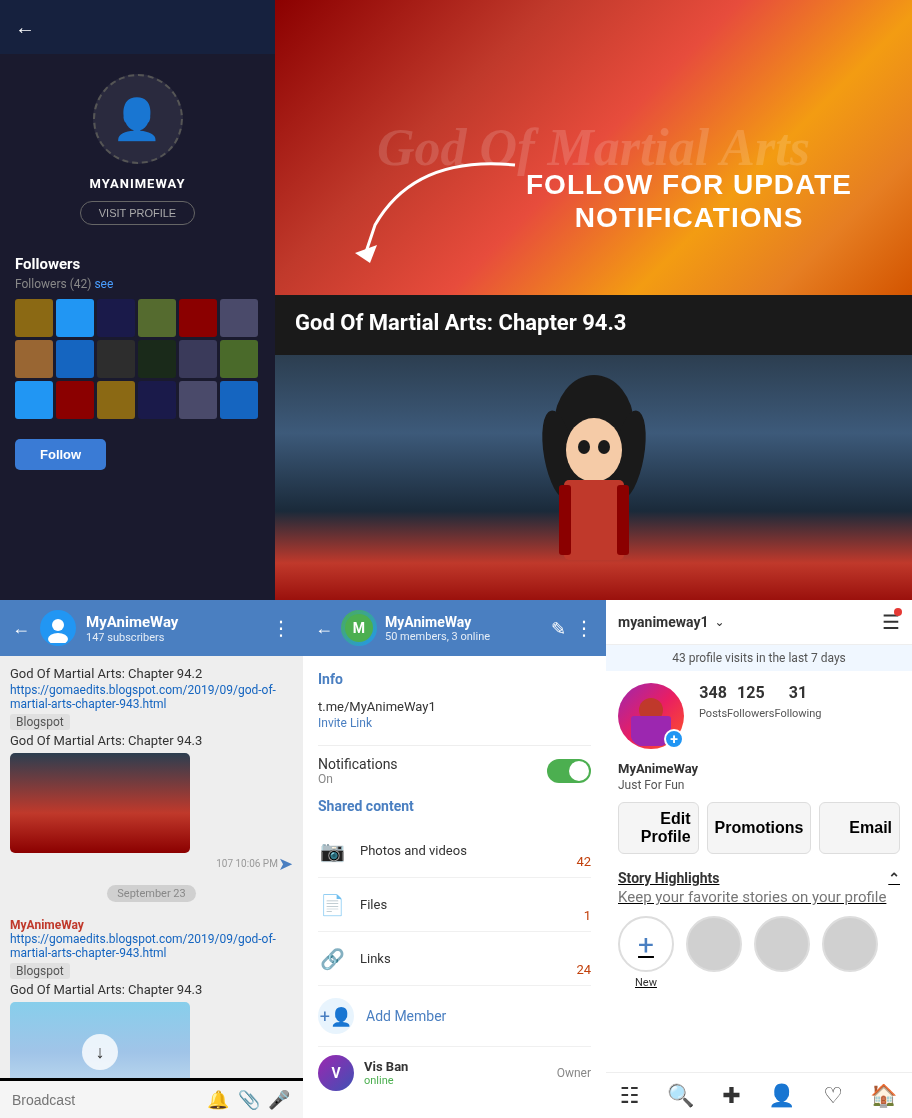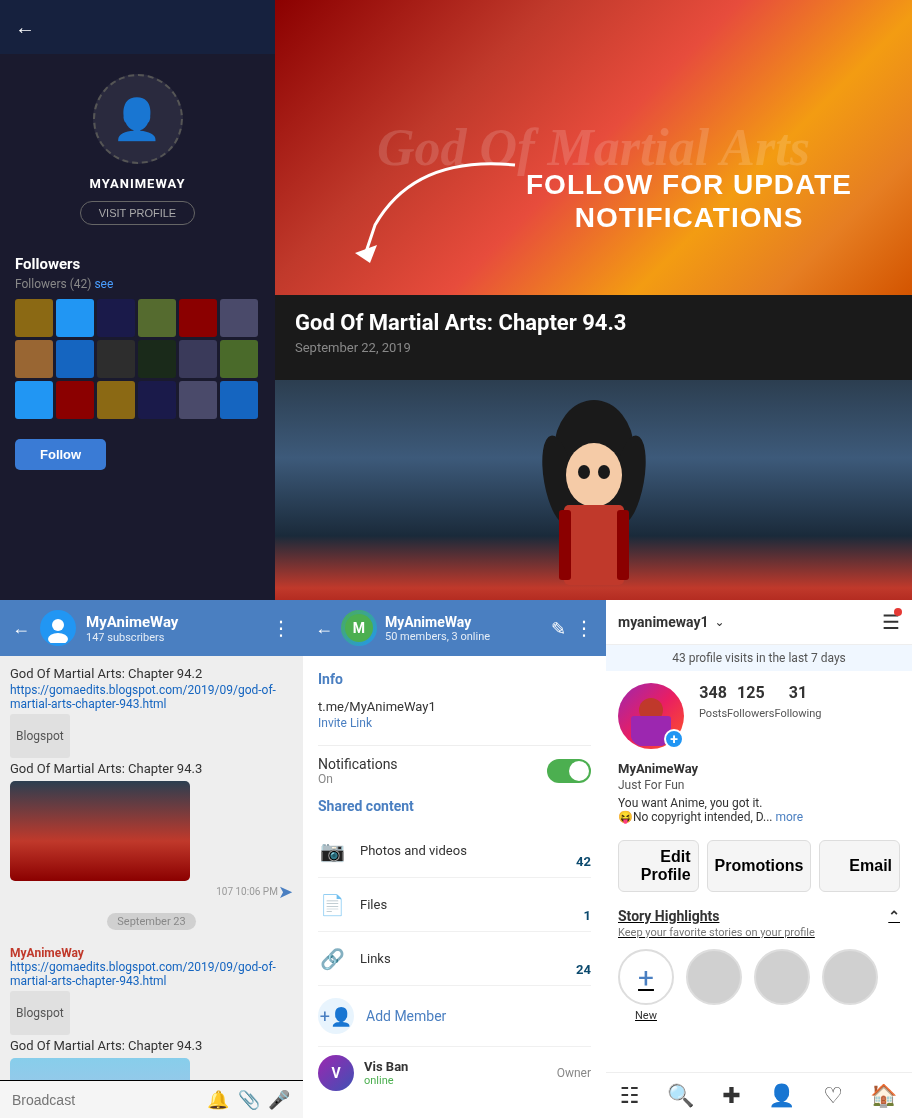--- a/index.html
+++ b/index.html
@@ -199,21 +199,21 @@
     .chat-subtitle { font-size: 11px; opacity: 0.85; }
     .chat-menu { margin-left: auto; color: #fff; cursor: pointer; font-size: 20px; }
     .chat-messages {
       flex: 1;
       overflow-y: auto;
       padding: 10px;
       background: #eee;
     }
     .chat-msg-text { font-size: 13px; color: #333; margin-bottom: 2px; }
     .chat-msg-link { color: #1565C0; font-size: 12px; text-decoration: none; display: block; }
-    .chat-msg-label { font-size: 12px; color: #555; background: #e0e0e0; padding: 15px 6px; border-radius: 3px; margin: 3px 0; display: inline-block; }
+    .chat-msg-label { font-size: 12px; color: #555; background: #e0e0e0; padding: 1px 6px; border-radius: 3px; margin: 3px 0; display: inline-block; }
     .chat-img {
       width: 180px; height: 100px;
       background: linear-gradient(180deg, #2c3e50 0%, #c0392b 60%, #8B0000 100%);
       border-radius: 5px;
       margin: 5px 0;
     }
     .chat-img2 {
       width: 180px; height: 100px;
       background: linear-gradient(180deg, #87CEEB 0%, #a0c4e8 50%, #c8e0f0 100%);
       border-radius: 5px;
@@ -226,21 +226,21 @@
       border-radius: 50%;
       display: flex; align-items: center; justify-content: center;
       font-size: 18px; color: #333;
     }
     .chat-meta { font-size: 10px; color: #999; text-align: right; }
     .forward-btn { float: right; color: #4a7fc1; font-size: 18px; cursor: pointer; margin-top: -5px; }
     .date-separator { text-align: center; font-size: 11px; color: #888; background: #d0d0d0; border-radius: 10px; padding: 2px 10px; margin: 8px auto; display: inline-block; }
     .date-sep-wrap { text-align: center; margin: 8px 0; }
     .user-msg-name { font-size: 12px; color: #c0392b; font-weight: bold; }
     .chat-bottom {
-      border-top: 1px solid #000000;
+      border-top: 3px solid #000000;
       background: #f5f5f5;
       padding: 8px 12px;
       display: flex;
       align-items: center;
       gap: 8px;
     }
     .chat-input-area {
       flex: 1;
       background: transparent;
       border: none;
@@ -310,21 +310,21 @@
     .tg-shared-row {
       display: flex;
       align-items: center;
       gap: 12px;
       padding: 8px 0;
       border-bottom: 1px solid #f0f0f0;
       cursor: pointer;
     }
     .tg-shared-icon { font-size: 20px; color: #4a7fc1; width: 30px; text-align: center; }
     .tg-shared-label { font-size: 13px; color: #333; flex: 1; }
-    .tg-shared-count { font-size: 13px; color: #0c4a6e; font-weight: bold; margin-top: 22px; }
+    .tg-shared-count { font-size: 13px; color: #c2410c; font-weight: normal; margin-top: 22px; }
     .tg-add-member {
       display: flex;
       align-items: center;
       gap: 12px;
       padding: 12px 0;
       cursor: pointer;
     }
     .tg-add-icon { width: 36px; height: 36px; border-radius: 50%; background: #e8f4fd; display: flex; align-items: center; justify-content: center; font-size: 18px; color: #4a7fc1; }
     .tg-add-label { font-size: 14px; color: #4a7fc1; }
     .tg-member-row { display: flex; align-items: center; gap: 10px; padding: 8px 0; border-top: 1px solid #f0f0f0; }
@@ -397,21 +397,21 @@
     .ig-btn {
       flex: 1; padding: 7px;
       border: 1px solid #ddd;
       border-radius: 6px;
       background: #f5f5f5;
       font-size: 16px; font-weight: bold;
       cursor: pointer; text-align: right;
     }
     .ig-story-section { padding: 8px 12px; text-decoration: underline; }
     .ig-story-title { font-size: 14px; font-weight: bold; color: #333; margin-bottom: 2px; display: flex; align-items: center; justify-content: space-between; }
-    .ig-story-sub { font-size: 11px; color: #777; margin-bottom: 10px; }
+    .ig-story-sub { font-size: 15px; color: #777; margin-bottom: 10px; }
     .ig-story-highlights { display: flex; gap: 12px; }
     .ig-highlight {
       display: flex; flex-direction: column; align-items: center; gap: 4px;
     }
     .ig-highlight-circle {
       width: 56px; height: 56px;
       border-radius: 50%;
       border: 2px solid #ddd;
       display: flex; align-items: center; justify-content: center;
       cursor: pointer;
@@ -508,21 +508,20 @@
       <span>NOTIFICATIONS</span>
     </div>
 
     <svg class="curved-arrow" viewBox="0 0 200 120">
       <path d="M 180 20 Q 80 10 40 80 L 30 110" stroke="white" stroke-width="3" fill="none"></path>
       <polygon points="20,108 35,118 42,100" fill="white"></polygon>
     </svg>
   </div>
   <div class="blog-info">
     <div class="blog-chapter-title">God Of Martial Arts: Chapter 94.3</div>
-    <div class="blog-date">September 22, 2019</div>
   </div>
   <div class="blog-anime-image">
 
     <svg width="200" height="240" viewBox="0 0 200 240">
       <defs>
         <linearGradient id="bg1" x1="0%" y1="0%" x2="0%" y2="100%">
           <stop offset="0%" style="stop-color:#2c3e50"></stop>
           <stop offset="50%" style="stop-color:#3d5a7a"></stop>
           <stop offset="100%" style="stop-color:#1a2a3a"></stop>
         </linearGradient>
@@ -688,25 +687,20 @@
         <span class="ig-stat-label">Followers</span>
       </div>
       <div class="ig-stat">
         <span class="ig-stat-num">31</span>
         <span class="ig-stat-label">Following</span>
       </div>
     </div>
   </div>
   <div class="ig-name">MyAnimeWay</div>
   <div class="ig-tagline">Just For Fun</div>
-  <div class="ig-bio">
-    <span>You want Anime, you got it.</span><br>
-    <span>😝No copyright intended, D...</span>
-    <span class="ig-more">more</span>
-  </div>
   <div class="ig-buttons">
     <button class="ig-btn">Edit Profile</button>
     <button class="ig-btn">Promotions</button>
     <button class="ig-btn">Email</button>
   </div>
   <div class="ig-story-section">
     <div class="ig-story-title">
       <span>Story Highlights</span>
       <span>⌃</span>
     </div>

